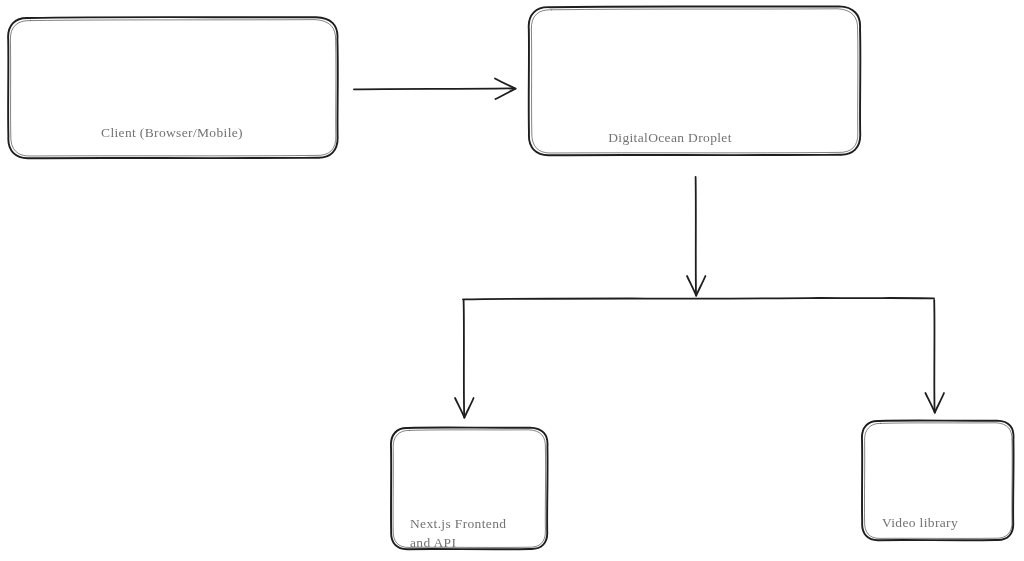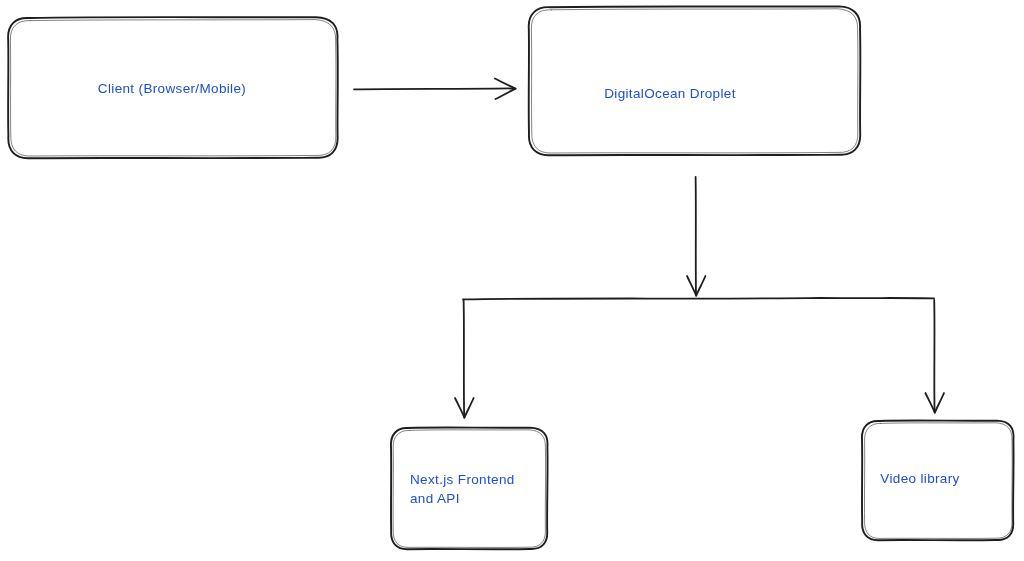--- a/index.html
+++ b/index.html
@@ -23,27 +23,28 @@
   #sketch-layer {
     position: absolute;
     left: 0;
     top: 0;
     width: 1024px;
     height: 561px;
     pointer-events: none;
   }
   .node-label {
     position: absolute;
-    font-family: Liberation Sans, sans-serif;
+    font-family: Liberation Serif, serif;
     font-size: 13.5px;
     line-height: 19px;
     letter-spacing: 0.35px;
-    color: #1d4ed8;
+    color: #737373;
     white-space: pre-line;
     pointer-events: none;
+    margin-top: 44px;
   }
   .node-label.centered {
     text-align: center;
     transform: translate(-50%, -50%);
   }
   .node-label.leftal {
     text-align: left;
   }
   .node-hit {
     position: absolute;

